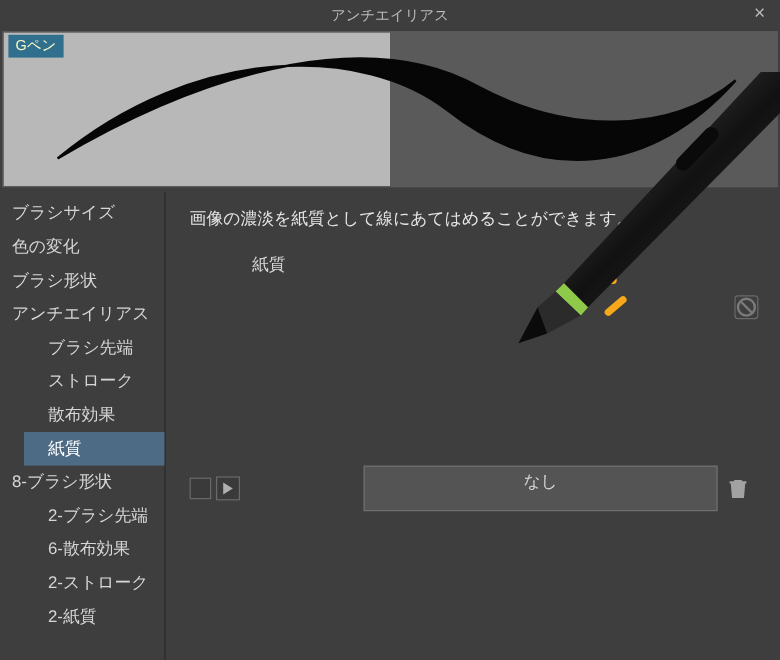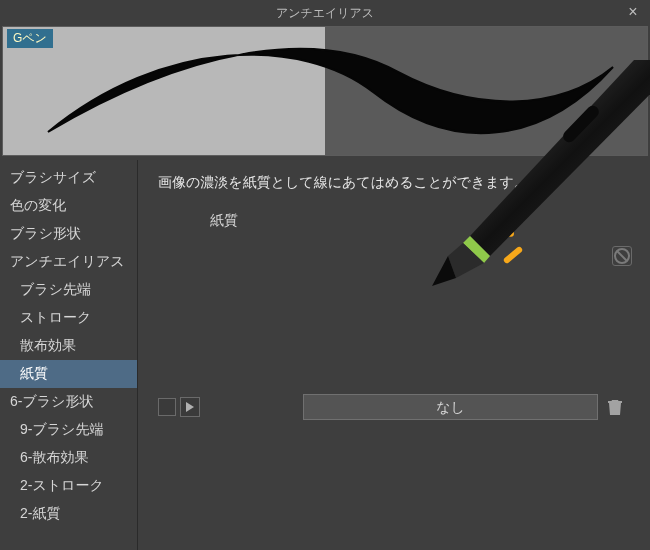--- a/index.html
+++ b/index.html
@@ -59,21 +59,21 @@
     border-right: 1px solid #2a2a2a;
     padding-top: 4px;
   }
   .side-item {
     padding: 5px 8px 5px 10px;
     color: #d6d6d6;
     cursor: pointer;
     font-size: 14px;
     white-space: nowrap;
   }
-  .side-item.sub { padding-left: 20px; }
+  .side-item.sub { padding-left: 20px; margin-left: 20px; }
   .side-item.selected {
     background: #4e6b86;
     color: #ffffff;
   }
 
   .panel {
     flex: 1;
     padding: 14px 24px 0 20px;
     position: relative;
   }
@@ -108,21 +108,21 @@
     border-left: 8px solid #b0b0b0;
     border-top: 5px solid transparent;
     border-bottom: 5px solid transparent;
   }
 
   .param-label { color: #9e9e9e; font-size: 14px; width: 70px; }
   .param-label.main { color: #d6d6d6; }
 
   .tex-btn {
     flex: 1;
-    height: 26px;
+    height: 38px;
     border: 1px solid #707070;
     background: #545454;
     text-align: center;
     line-height: 24px;
     color: #d6d6d6;
     font-size: 14px;
     margin-left: 23px;
     margin-right: 6px;
   }
   .trash {
@@ -196,22 +196,22 @@
 
   <div class="sidebar">
     <div class="side-item">ブラシサイズ</div>
     <div class="side-item">色の変化</div>
     <div class="side-item">ブラシ形状</div>
     <div class="side-item">アンチエイリアス</div>
     <div class="side-item sub">ブラシ先端</div>
     <div class="side-item sub">ストローク</div>
     <div class="side-item sub">散布効果</div>
     <div class="side-item sub selected">紙質</div>
-    <div class="side-item">6-ブラシ形状</div>
-    <div class="side-item sub">9-ブラシ先端</div>
+    <div class="side-item">8-ブラシ形状</div>
+    <div class="side-item sub">2-ブラシ先端</div>
     <div class="side-item sub">6-散布効果</div>
     <div class="side-item sub">2-ストローク</div>
     <div class="side-item sub">2-紙質</div>
   </div>
 
   <div class="panel">
     <div class="desc">画像の濃淡を紙質として線にあてはめることができます。</div>
 
     <div class="blank-icon"></div>
 

